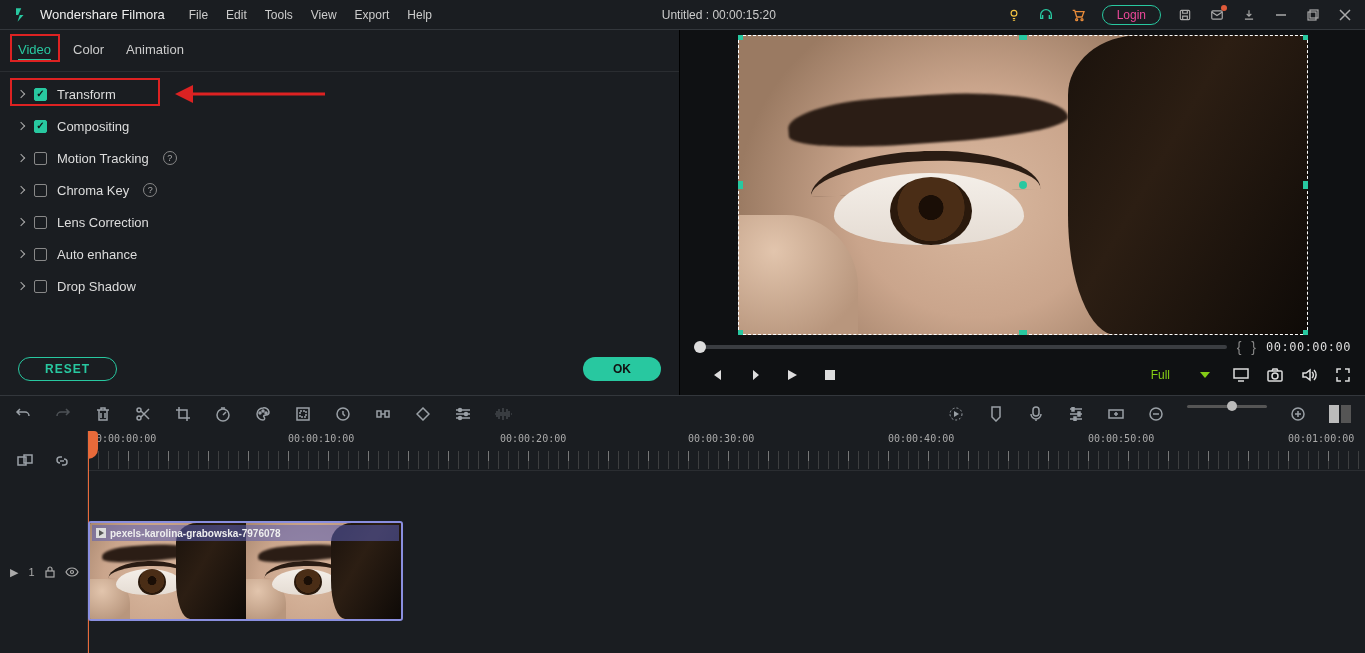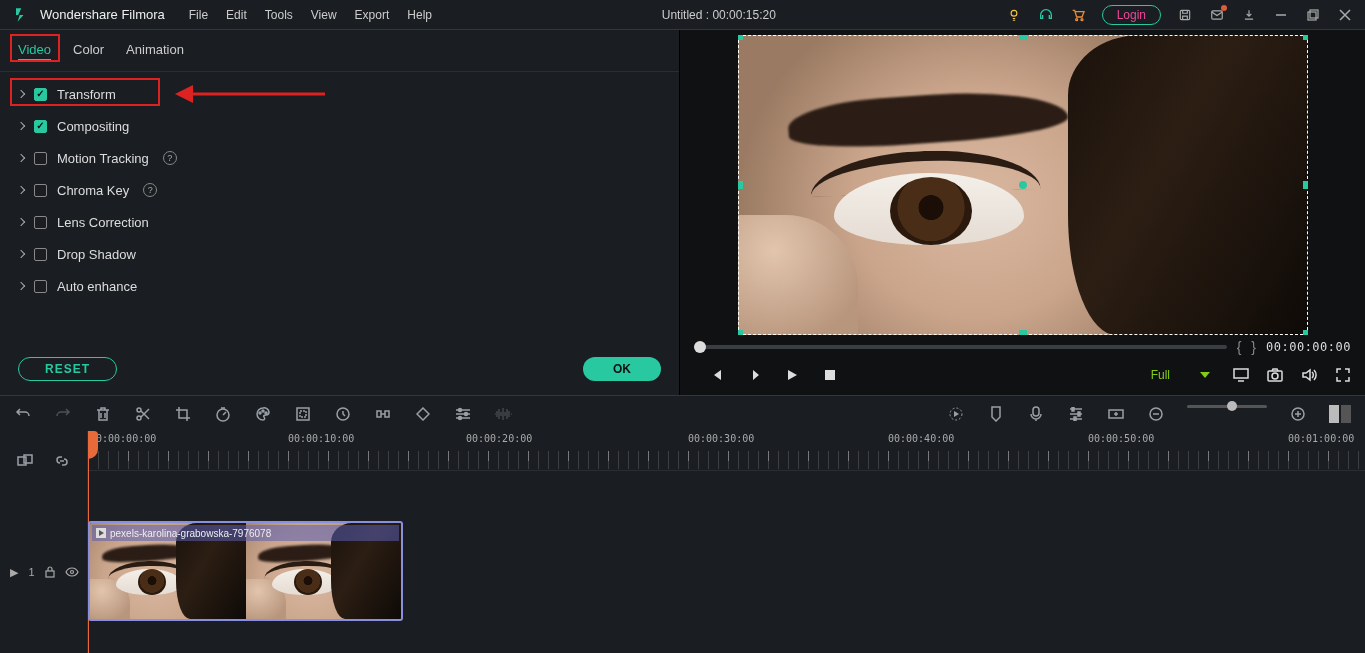--- a/index.html
+++ b/index.html
@@ -91,21 +91,21 @@
 .track-head { flex:1; display:flex; align-items:center; justify-content:flex-start; gap:10px; padding:0 10px; color:#aaa; font-size:11px; }
 .tl-right { flex:1; position:relative; overflow:hidden; }
 .ruler { height:40px; position:relative; border-bottom:1px solid #2a2d31; }
 .ruler-tick { position:absolute; top:2px; color:#aaa; font-size:10px; font-family:monospace; }
 .hashline { position:absolute; left:0; right:0; top:20px; height:18px; background:repeating-linear-gradient(90deg,#555 0,#555 1px,transparent 1px,transparent 10px); opacity:0.6; }
 .hashline2 { position:absolute; left:0; right:0; top:20px; height:10px; background:repeating-linear-gradient(90deg,#888 0,#888 1px,transparent 1px,transparent 40px); opacity:0.8; }
 .playhead { position:absolute; top:0; bottom:0; width:1px; background:#e86a3a; left:0; }
 .playhead-top { position:absolute; top:0; left:-10px; width:20px; height:28px; background:#e86a3a; border-radius:4px 4px 10px 10px; }
 
 .track-area { position:absolute; top:40px; left:0; right:0; bottom:0; }
-.track-row { height:100px; position:relative; margin-top:50px; }
+.track-row { height:100px; position:relative; margin-top:50px;font-weight:bold; }
 .clip { position:absolute; left:0; top:0; width:315px; height:100px; border:2px solid #8a8fe0; border-radius:3px; overflow:hidden; cursor:pointer; display:flex; }
 .clip-title { position:absolute; top:2px; left:2px; right:2px; height:16px; background:rgba(90,95,180,0.55); color:#eee; font-size:10px; padding:1px 4px; display:flex; align-items:center; gap:4px; }
 .clip-thumb { width:50%; height:100%; position:relative; overflow:hidden; }
 .clip-thumb .skin{background:radial-gradient(ellipse 100px 100px at 42% 58%, #d9b89f 0%, #caa58c 52%, #9a7a62 100%);}
 .clip-thumb .brow{left:12px;top:22px;width:92px;height:16px}
 .clip-thumb .eye-white{left:26px;top:46px;width:66px;height:26px}
 .clip-thumb .iris{left:48px;top:46px;width:28px;height:26px}
 .clip-thumb .lid{left:18px;top:38px;width:80px;height:16px;border-top-width:5px}
 .clip-thumb .hair{right:0;width:70px;height:100%}
 .clip-thumb .nose{width:40px;height:40px}
@@ -227,26 +227,26 @@
         <div class="qmark">?</div>
       </div>
       <div class="section">
         <div class="caret"></div>
         <div class="chk"></div>
         <span class="label">Lens Correction</span>
       </div>
       <div class="section">
         <div class="caret"></div>
         <div class="chk"></div>
+        <span class="label">Auto enhance</span>
+      </div>
+      <div class="section">
+        <div class="caret"></div>
+        <div class="chk"></div>
         <span class="label">Drop Shadow</span>
-      </div>
-      <div class="section">
-        <div class="caret"></div>
-        <div class="chk"></div>
-        <span class="label">Auto enhance</span>
       </div>
     </div>
     <div class="panel-footer">
       <button class="reset-btn">RESET</button>
       <button class="ok-btn">OK</button>
     </div>
   </div>
 
   <div class="preview">
     <div class="preview-canvas">
@@ -502,21 +502,21 @@
           </svg>
         </span>
     </div>
   </div>
   <div class="tl-right">
     <div class="ruler">
       <div class="hashline"></div>
         <div class="hashline2"></div>
       <span class="ruler-tick" style="left:2px">00:00:00:00</span>
       <span class="ruler-tick" style="left:200px">00:00:10:00</span>
-      <span class="ruler-tick" style="left:378px">00:00:20:00</span>
+      <span class="ruler-tick" style="left:412px">00:00:20:00</span>
       <span class="ruler-tick" style="left:600px">00:00:30:00</span>
       <span class="ruler-tick" style="left:800px">00:00:40:00</span>
       <span class="ruler-tick" style="left:1000px">00:00:50:00</span>
       <span class="ruler-tick" style="left:1200px">00:01:00:00</span>
     </div>
     <div class="playhead">
         <div class="playhead-top"></div>
       </div>
     <div class="track-area">
       <div class="track-row">

